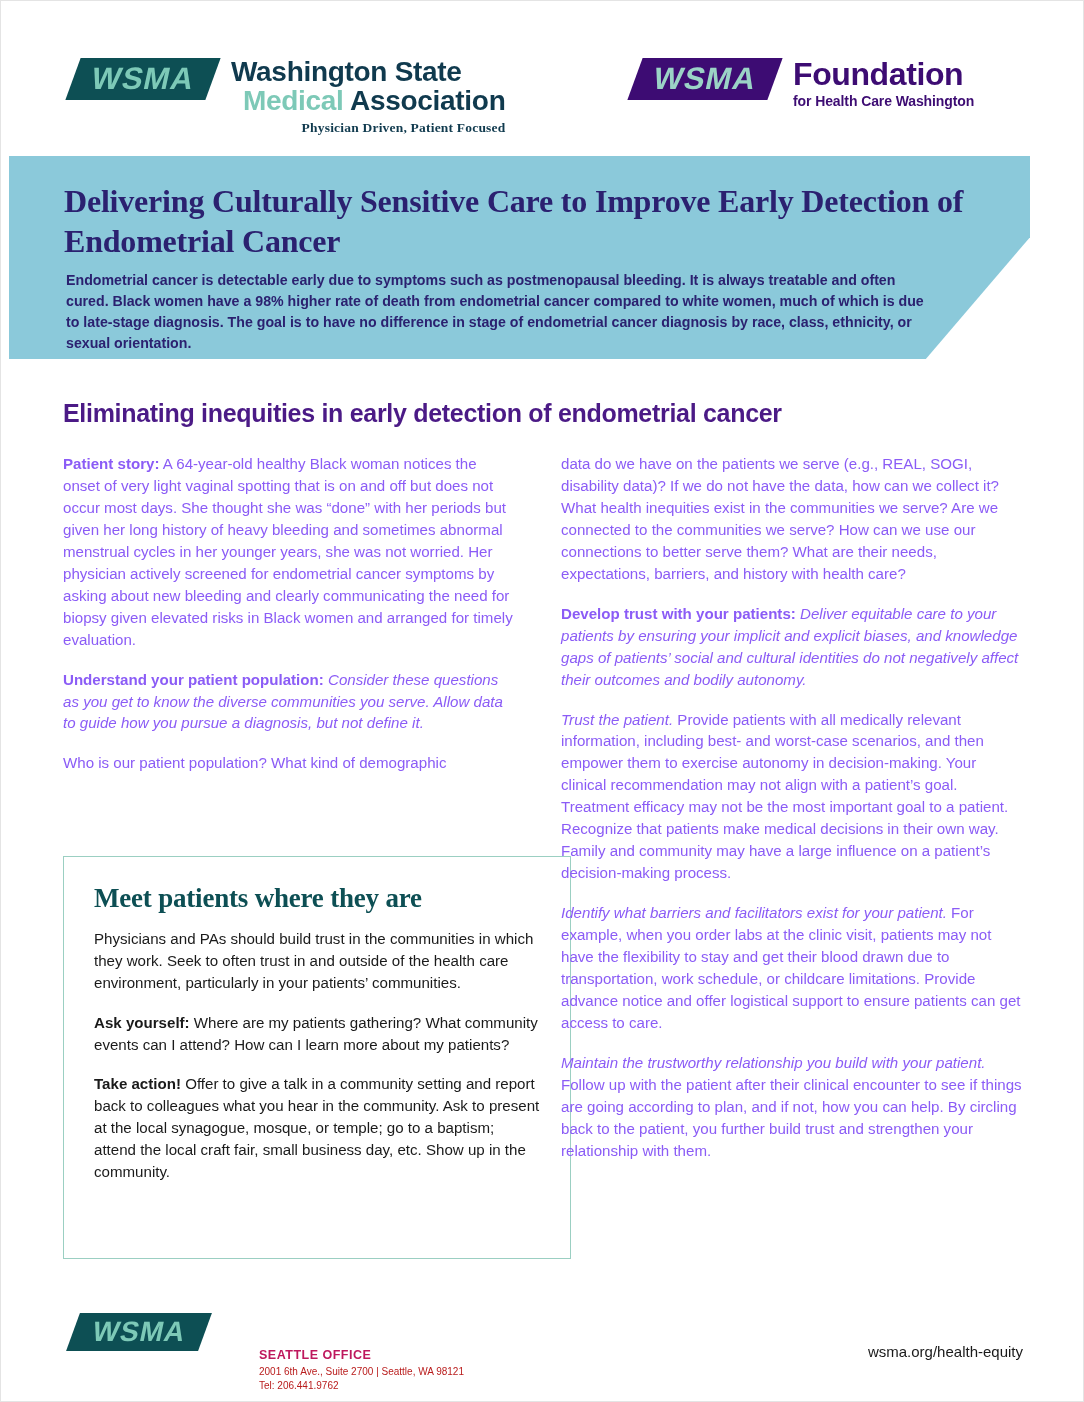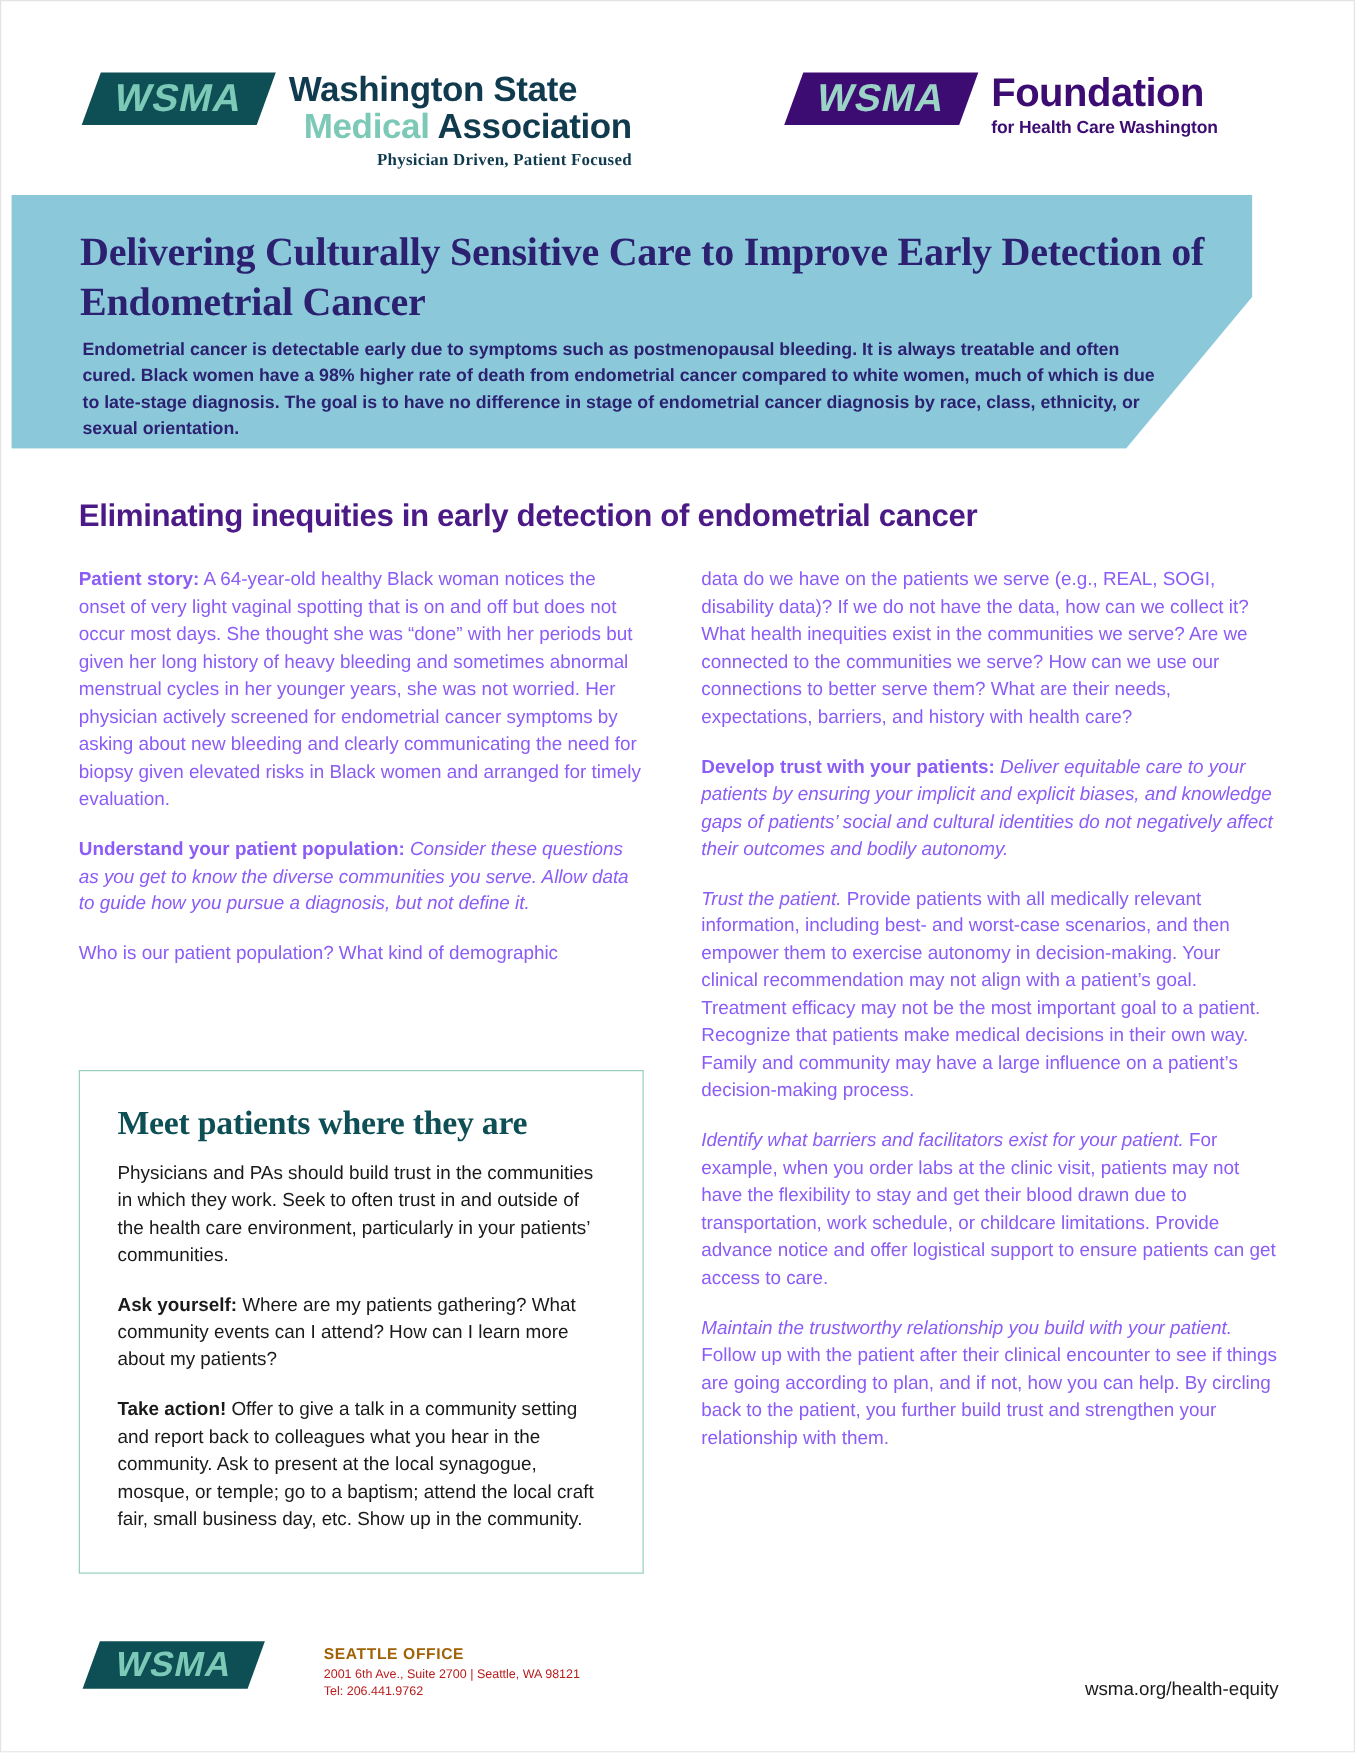--- a/index.html
+++ b/index.html
@@ -125,20 +125,21 @@
   
   .banner {
     position: absolute;
     left: 8px;
     top: 155px;
     width: 993px;
     height: 203px;
     background: #8bc9da;
     -webkit-clip-path: polygon(0 0, 100% 0, 100% 40%, 89.8% 100%, 0 100%);
     clip-path: polygon(0 0, 100% 0, 100% 40%, 89.8% 100%, 0 100%);
+    padding-left: 28px;
   }
   .banner-title {
     position: absolute;
     left: 55px;
     top: 25px;
     width: 930px;
     font-family: "Liberation Serif", serif;
     font-size: 32px;
     font-weight: bold;
     color: #2b2170;
@@ -180,21 +181,21 @@
   .col p { margin: 0 0 18px 0; }
   .col p:last-child { margin-bottom: 0; }
   .lead { font-weight: bold; }
   .ital { font-style: italic; }
 
   
   .callout {
     position: absolute;
     left: 62px;
     top: 855px;
-    width: 452px;
+    width: 508px;
     height: 403px;
     border: 1.5px solid #9bcfc2;
     box-sizing: border-box;
     background: #ffffff;
   }
   .callout-inner {
     padding: 26px 30px 20px 30px;
   }
   .callout-title {
     font-family: "Liberation Serif", serif;
@@ -227,22 +228,23 @@
   }
   .footer-addr {
     position: absolute;
     left: 258px;
     top: 14px;
     line-height: 1.42;
   }
   .addr-head {
     font-size: 12.5px;
     font-weight: bold;
-    color: #a16207;
+    color: #be185d;
     letter-spacing: 0.5px;
+    margin-top: 32px;
   }
   .addr-line {
     font-size: 10px;
     color: #b91c1c;
   }
   .footer-url {
     position: absolute;
     right: 62px;
     top: 42px;
     font-size: 15px;

